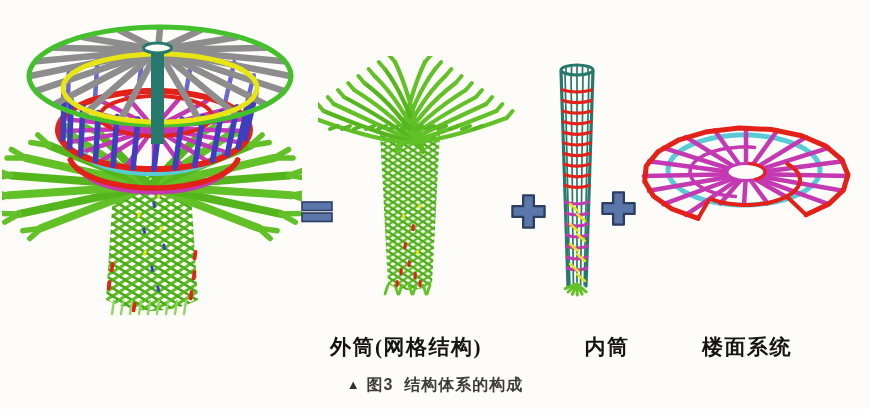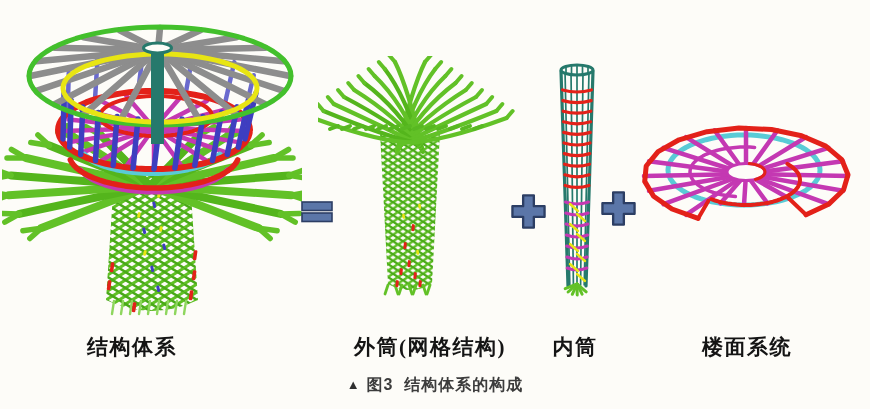--- a/index.html
+++ b/index.html
@@ -5,22 +5,22 @@
   html,body{margin:0;padding:0;}
   #canvas{position:relative;width:870px;height:409px;background:#fdfcf8;overflow:hidden;
           font-family:"Liberation Sans", sans-serif;}
   .figpart{position:absolute;}
   .figpart svg{display:block;}
   .op{position:absolute;}
   .comp-label{position:absolute;top:333px;transform:translateX(-50%);white-space:nowrap;
       font-family:"Liberation Serif","DejaVu Serif",serif;font-weight:bold;
       font-size:21px;letter-spacing:1.5px;color:#141414;}
   #label-1{left:132px;}
-  #label-2{left:430px;}
-  #label-3{left:575px;}
+  #label-2{left:406px;}
+  #label-3{left:607px;}
   #label-4{left:747px;font-family:Liberation Serif, serif;}
   .caption{position:absolute;left:0;right:0;top:375px;text-align:center;
       font-size:16px;color:#3c3c3c;font-weight:bold;}
   .caption .marker{font-size:13px;vertical-align:1px;margin-right:7px;color:#2f2f2f;}
   .caption .cap-text{white-space:pre;letter-spacing:1px;text-align:right;}
 </style>
 </head>
 <body>
 
 <div id="canvas">
@@ -349,21 +349,20 @@
         <line x1="118.0" y1="62.0" x2="215.0" y2="49.2" stroke="#c438b2" stroke-width="4.5" stroke-linecap="round"></line>
         <polyline points="159.4,51.9 162.2,53.7 164.8,55.5 166.9,57.4 168.7,59.4 170.2,61.5 171.2,63.7 171.8,65.8 172.0,68.0 171.8,70.2 171.2,72.3 170.2,74.5 168.7,76.6 166.9,78.6 164.8,80.5 162.2,82.3 159.4,84.1 156.2,85.7 152.7,87.2 149.0,88.5 145.0,89.7 140.8,90.7 136.5,91.5 132.0,92.1 127.4,92.6 122.7,92.9 118.0,93.0 113.3,92.9 108.6,92.6 104.0,92.1 99.5,91.5 95.2,90.7 91.0,89.7 87.0,88.5 83.3,87.2" fill="none" stroke="#e32119" stroke-width="4" stroke-linecap="round" stroke-linejoin="round"></polyline>
         <polyline points="70.1,106.4 44.0,97.0 25.6,84.3 16.7,69.4 18.2,54.0 30.1,39.6 51.1,27.8 79.0,19.7 110.9,16.1 143.5,17.5 173.6,23.7 197.8,34.1 213.8,47.6 220.0,62.7 215.5,78.0 201.0,91.9 178.0,102.8" fill="none" stroke="#e32119" stroke-width="5" stroke-linecap="round" stroke-linejoin="round"></polyline>
         <line x1="70.1" y1="106.4" x2="80.3" y2="88.9" stroke="#e32119" stroke-width="4" stroke-linecap="round"></line>
         <line x1="178.0" y1="102.8" x2="160.7" y2="86.3" stroke="#e32119" stroke-width="4" stroke-linecap="round"></line>
         <ellipse cx="118" cy="60" rx="19" ry="8.5" fill="#fdfcf8" stroke="#c438b2" stroke-width="3"></ellipse>
         <polyline points="121.3,51.6 122.9,51.8 124.5,52.0 126.0,52.3 127.5,52.6 128.9,53.0 130.2,53.5 131.4,54.0 132.6,54.5 133.6,55.1 134.5,55.8 135.2,56.4 135.9,57.1 136.4,57.8 136.7,58.5 136.9,59.3 137.0,60.0 136.9,60.7 136.7,61.5 136.4,62.2 135.9,62.9 135.2,63.6 134.5,64.3 133.6,64.9 132.6,65.5 131.4,66.0 130.2,66.5 128.9,67.0 127.5,67.4" fill="none" stroke="#e32119" stroke-width="3" stroke-linecap="round" stroke-linejoin="round"></polyline>
       </svg>
   </div>
 
-  <div id="label-1" class="comp-label">结构体系</div>
   <div id="label-2" class="comp-label">外筒(网格结构)</div>
   <div id="label-3" class="comp-label">内筒</div>
   <div id="label-4" class="comp-label">楼面系统</div>
 
   <div class="caption">
     <span class="marker">▲</span><span class="cap-text">图3  结构体系的构成</span>
   </div>
 
 </div>
 

